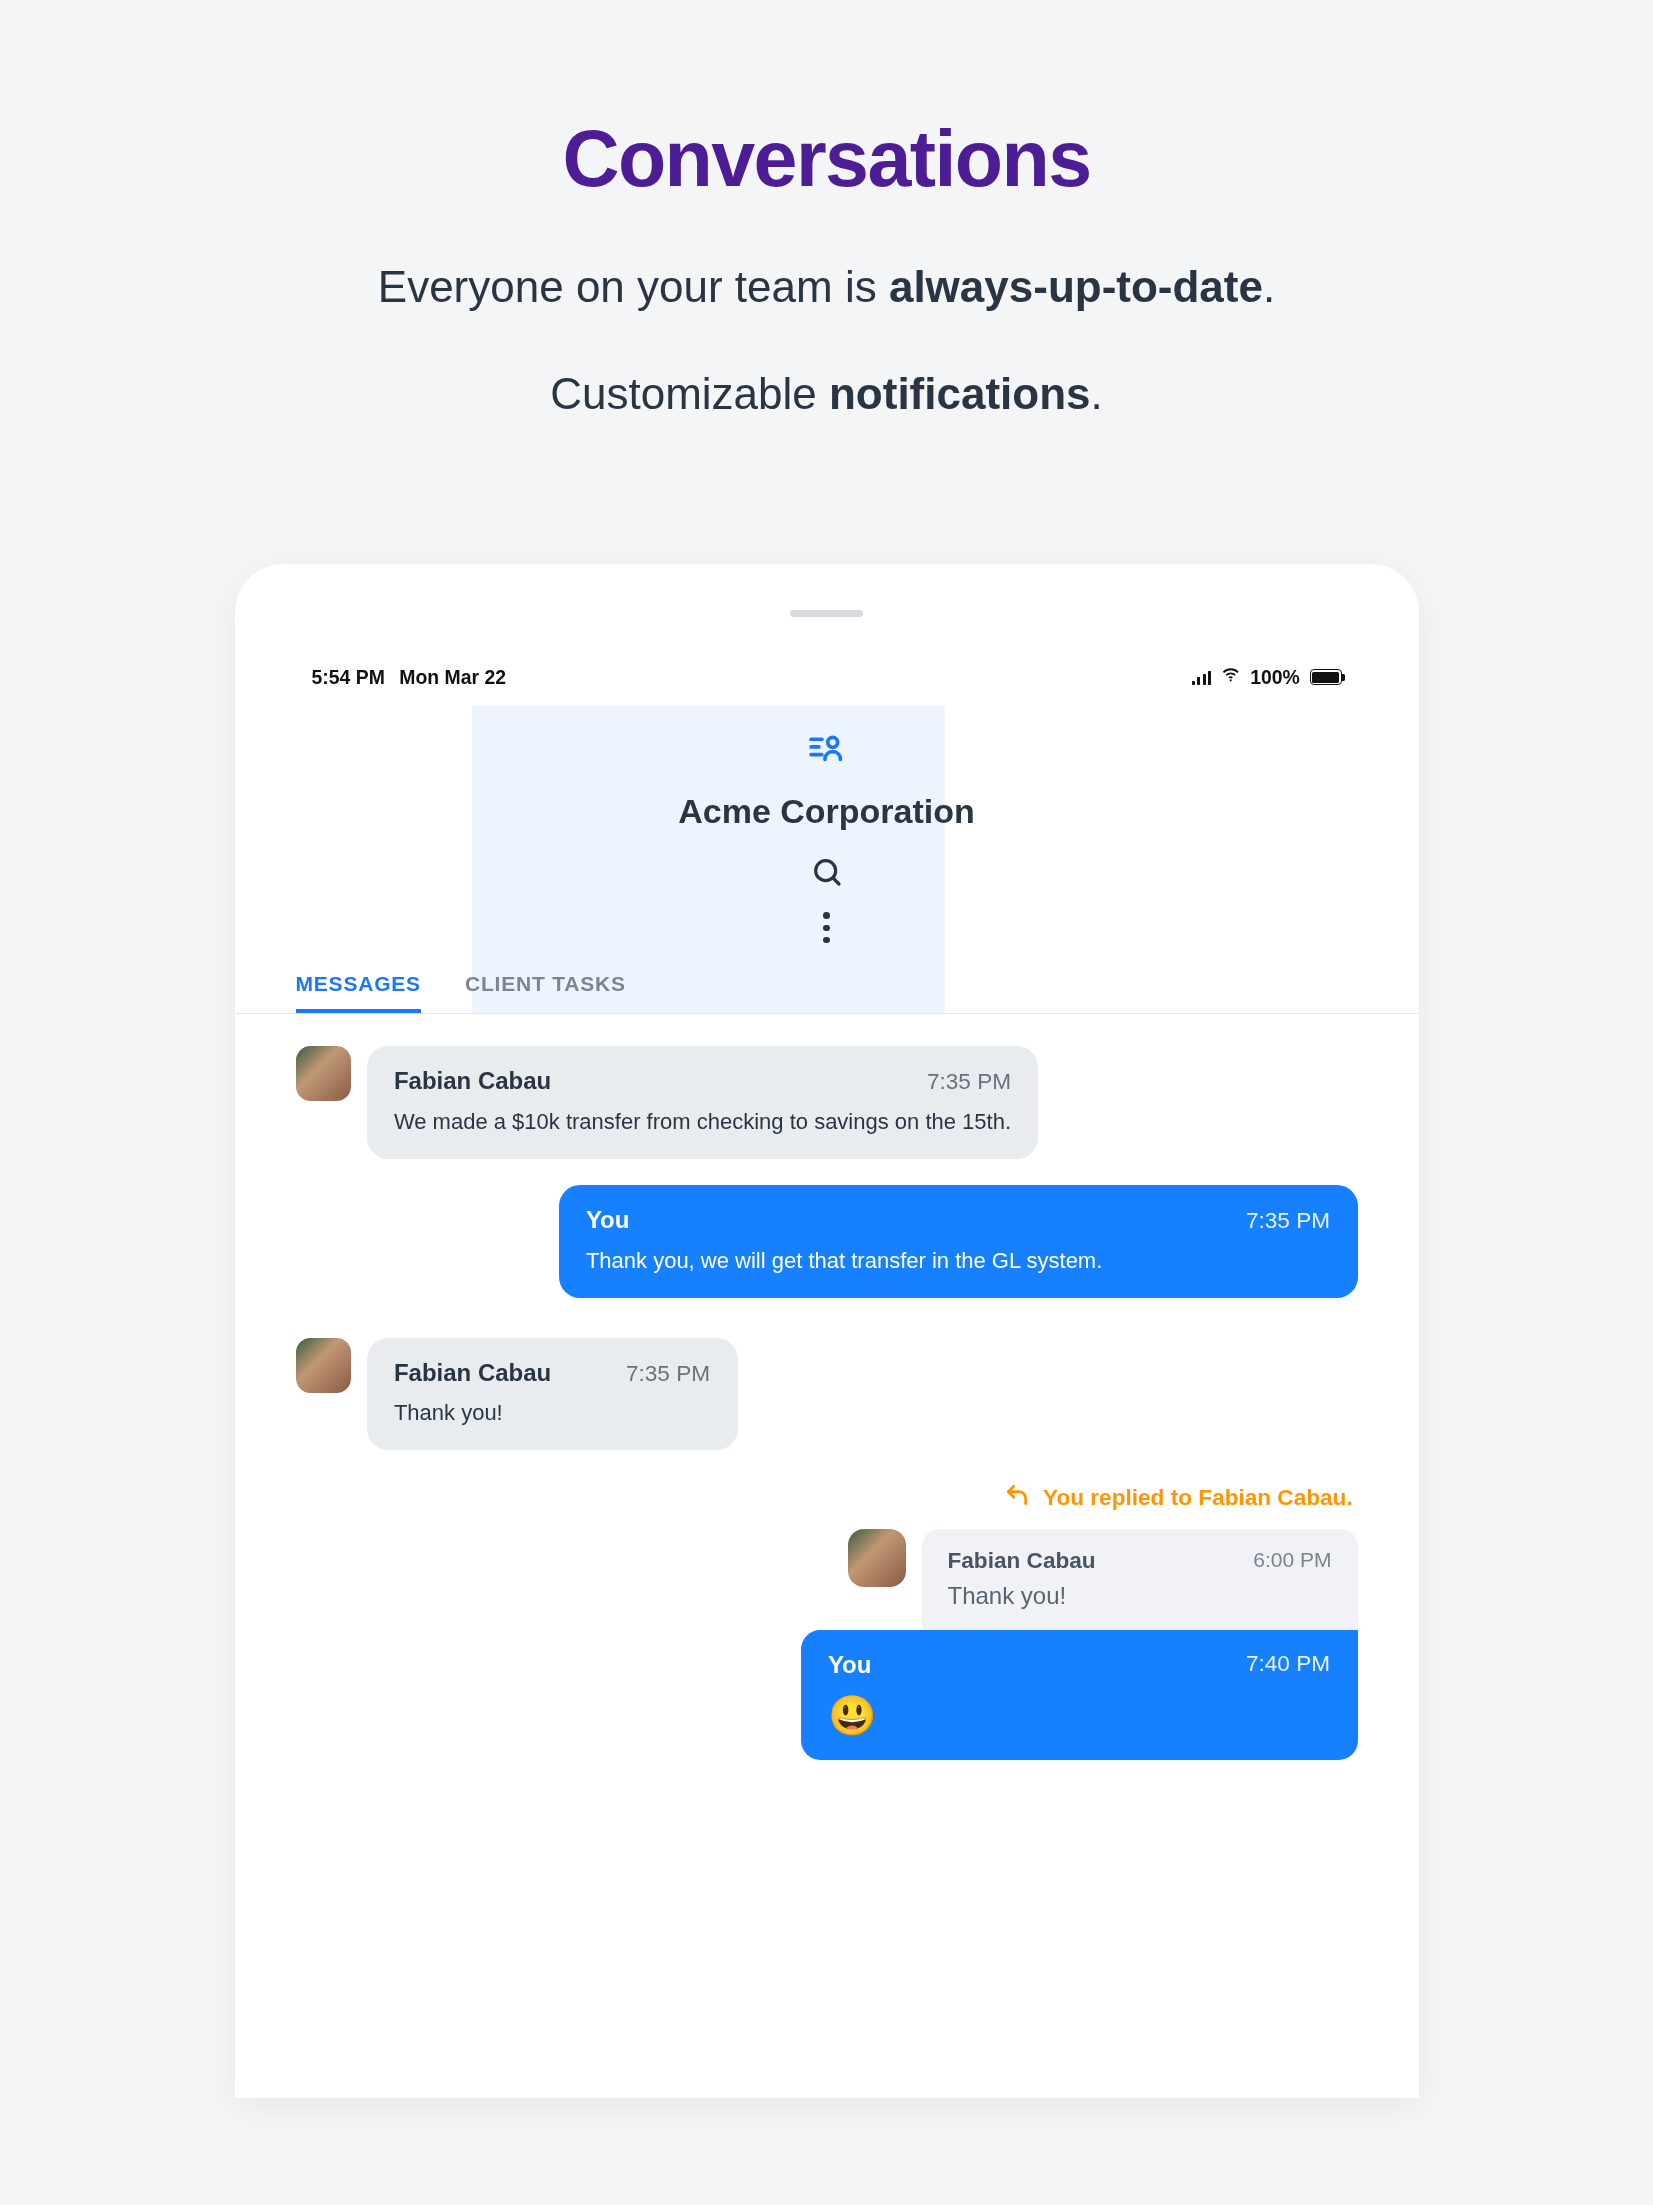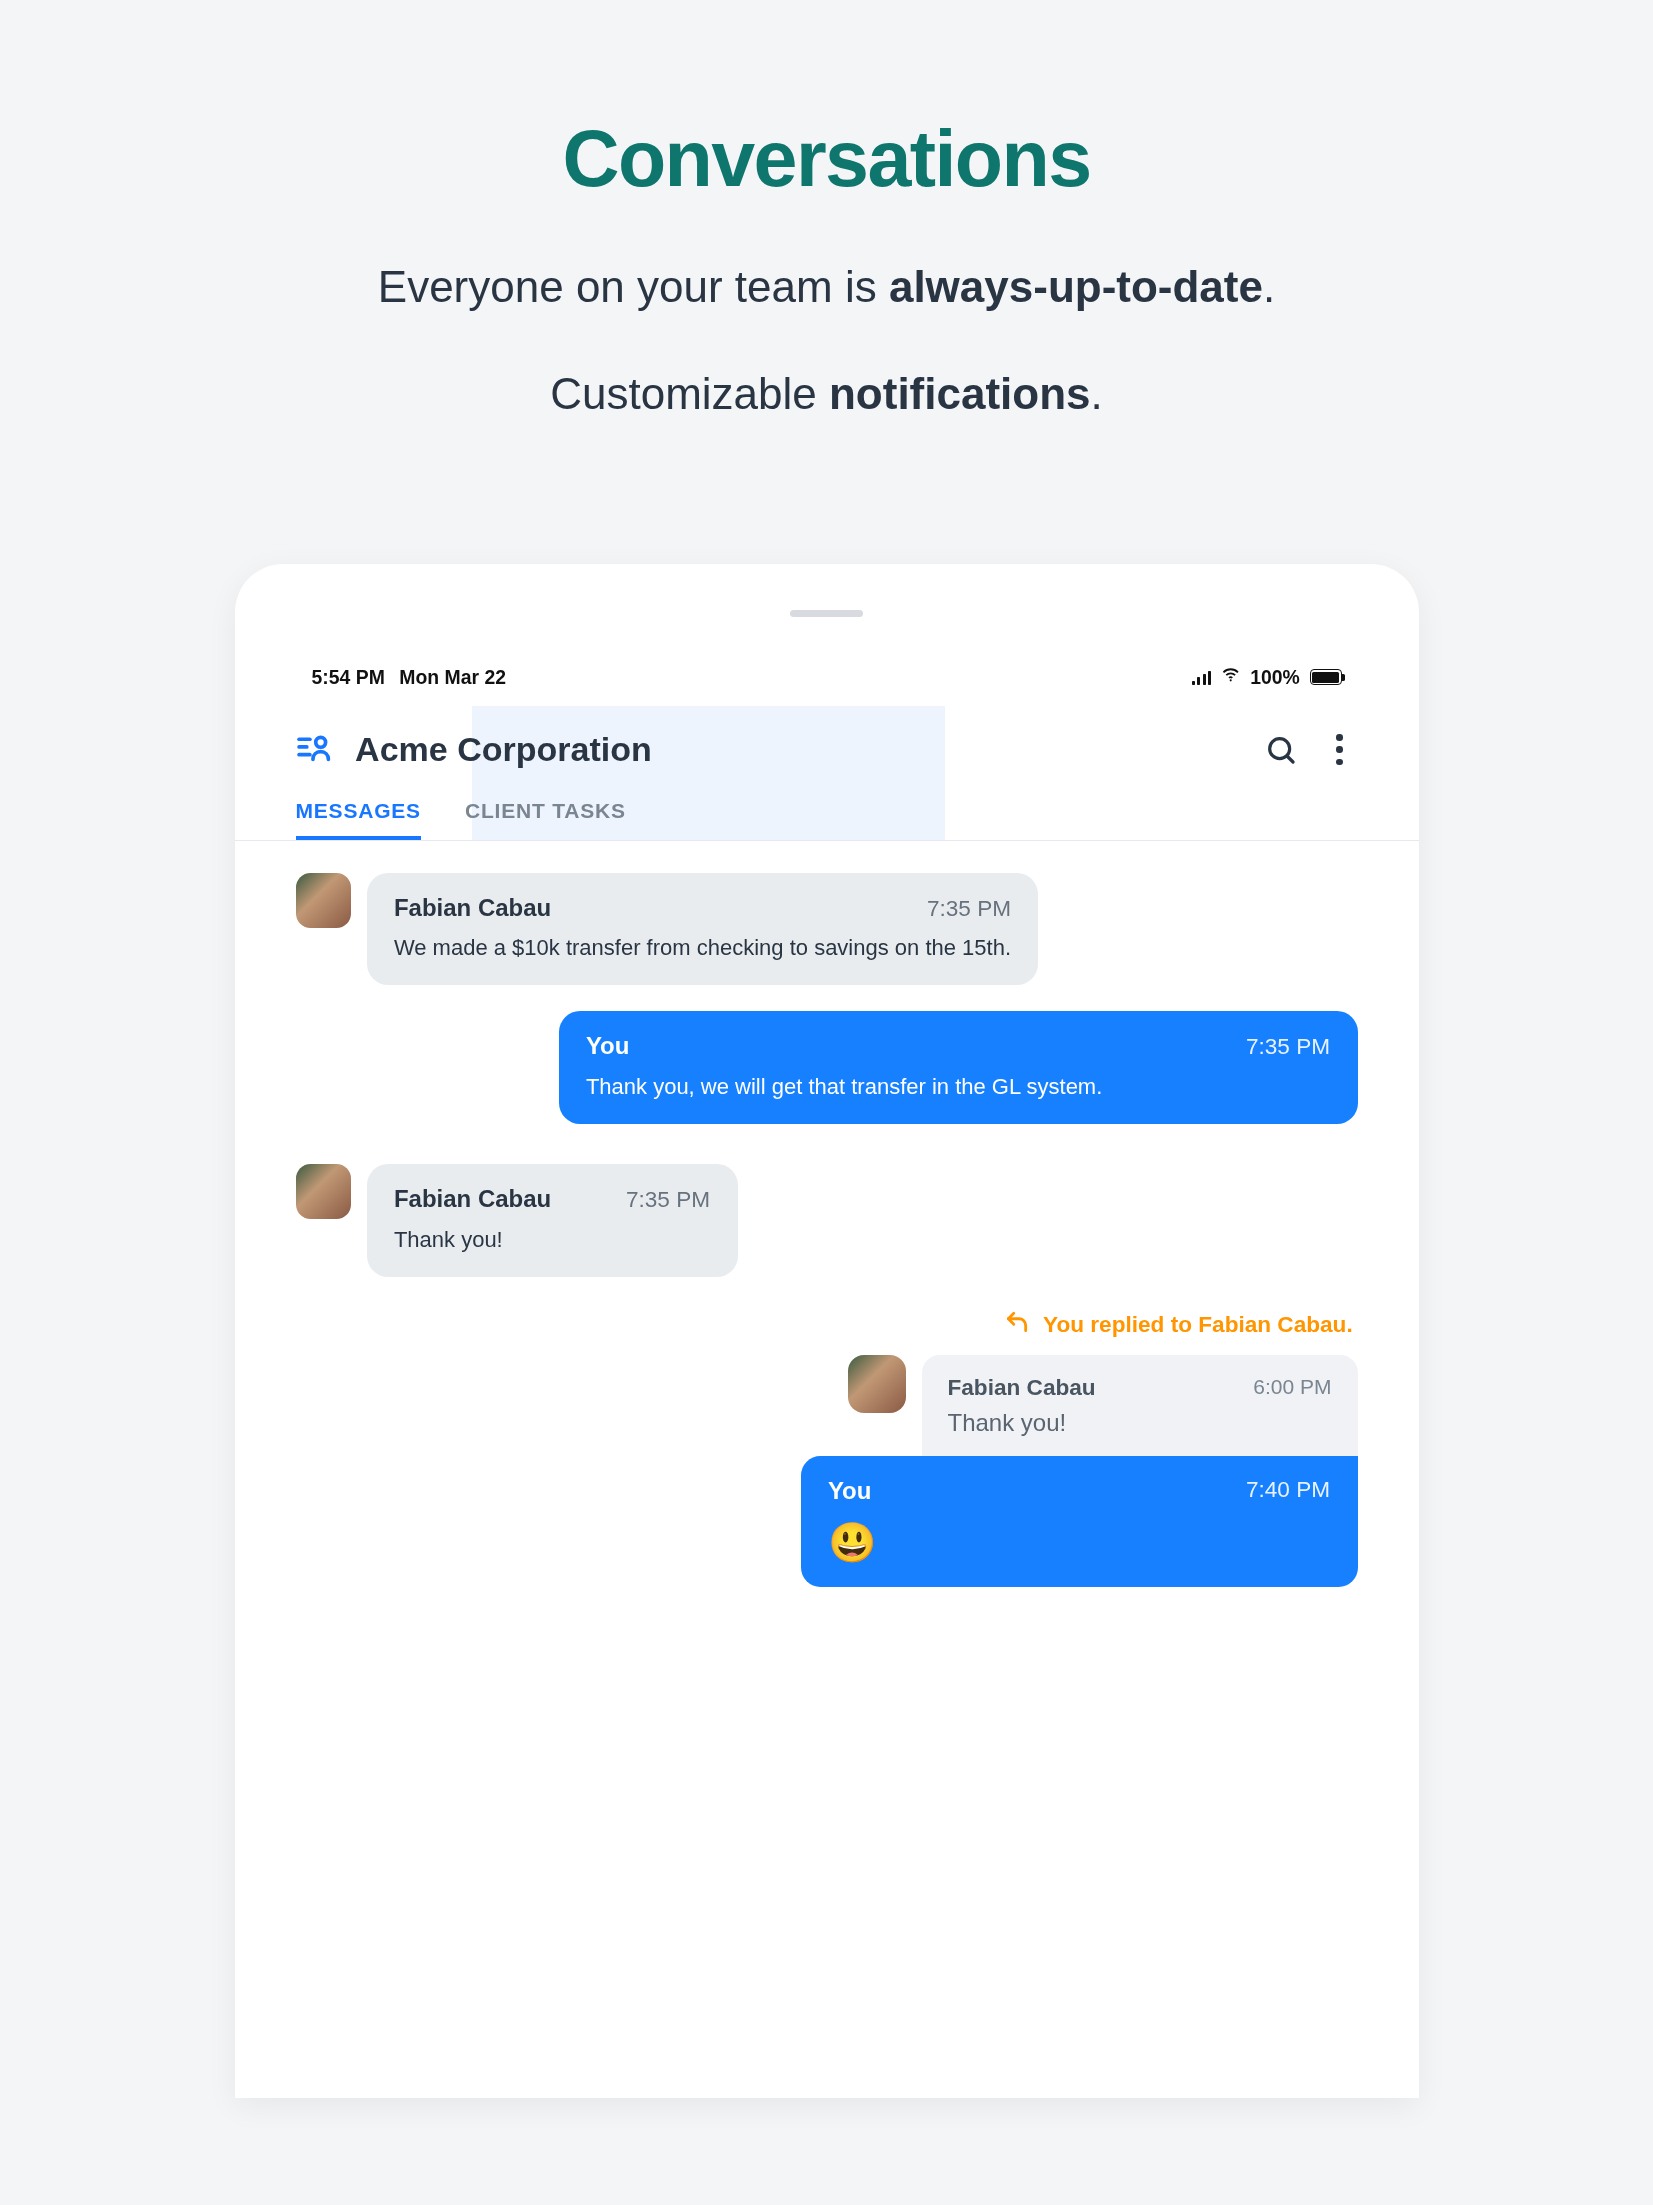--- a/index.html
+++ b/index.html
@@ -13,21 +13,21 @@
   }
   .page {
     width: 100%;
     height: 100%;
     padding-top: 113px;
   }
   .headline {
     text-align: center;
     font-size: 79px;
     font-weight: 800;
-    color: #0f766e;
+    color: #4c1d95;
     letter-spacing: -1.6px;
   }
   .sub {
     text-align: center;
     font-size: 44px;
     color: #2a3544;
     margin-top: 57px;
     font-weight: 400;
   }
   .sub strong { font-weight: 700; }
@@ -71,21 +71,21 @@
   .signal-bars span:nth-child(3){height:11.3px;} .signal-bars span:nth-child(4){height:14.5px;}
   .wifi-icon svg{width:19.4px;height:19.4px;}
   .app-header {
     margin-top: 16px;
     padding: 0 61px;
     border-bottom: 0.8px solid #e6e9ed;
     padding-bottom: 0;
     background: linear-gradient(to right, #fff 0%, #fff 20%, #eef4fd 20%, #eef4fd 60%, #fff 60%);
   }
   .header-row {
-    display:flex; align-items:center; gap:22.6px; padding-top:24px; padding-bottom:16px;
+    display:flex; align-items:center; gap:22.6px; padding-top:24px; padding-bottom:16px;flex-direction:column;
   }
   .contacts-icon svg{ width:37px; height:37px; }
   .org-title { font-size:34px; font-weight:700; color:#2a3544; flex:1;}
   .hicon { width:36px; height:36px; color:#2a3544; display:flex; align-items:center; justify-content:center;}
   .hicon svg{width:32px;height:32px;}
   .dots { display:flex; flex-direction:column; gap:5.7px; align-items:center; justify-content:center; width:36px;}
   .dots span{ width:6.5px;height:6.5px;background:#2a3544;border-radius:50%;}
   .tabs { display:flex; gap:44px; padding-top:13px;}
   .tab { font-size:21px; font-weight:700; letter-spacing:0.8px; color:#7a8592; padding-bottom:13px; border-bottom:4px solid transparent;text-align:center;}
   .tab.active{ color:#1976ff; border-bottom-color:#1976ff;}

